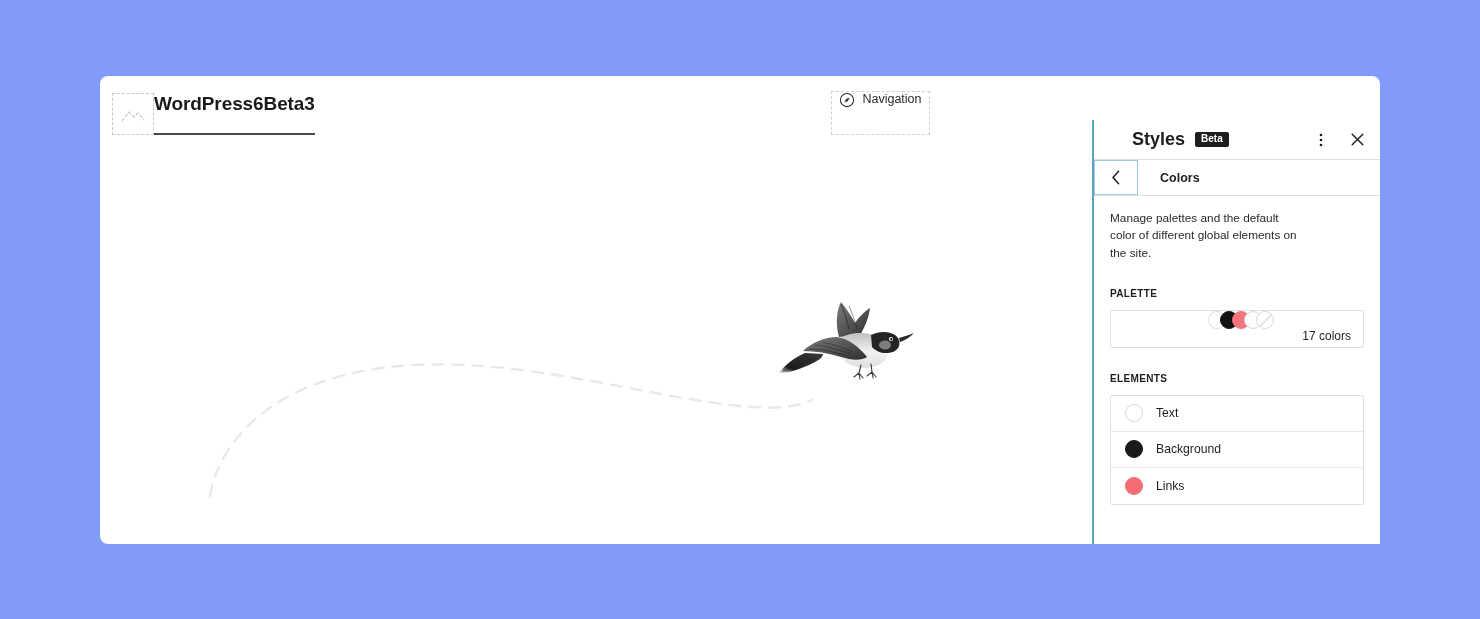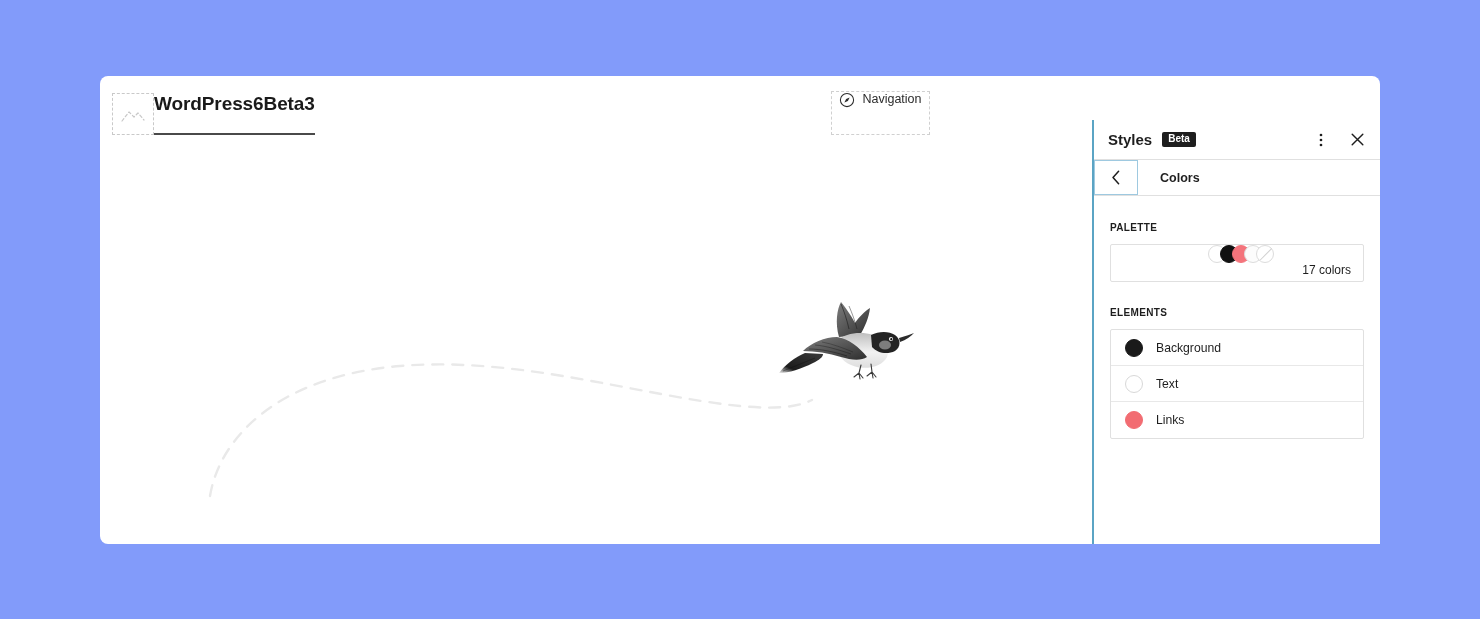--- a/index.html
+++ b/index.html
@@ -114,23 +114,24 @@
   #sidebar-header {
     height: 40px;
     display: flex;
     align-items: center;
     padding: 0 12px 0 14px;
     border-bottom: 1px solid #e0e0e0;
     position: relative;
   }
 
   #sidebar-title {
-    font-size: 15px;
+    font-size: 18px;
     font-weight: bold;
     color: #1e1e1e;
+    margin-left: 24px;
   }
 
   #beta-badge {
     margin-left: 10px;
     background: #1e1e1e;
     color: #ffffff;
     font-size: 10px;
     font-weight: bold;
     padding: 2px 6px 3px;
     border-radius: 2px;
@@ -390,44 +391,45 @@
 
   <div id="panel-nav-row">
     <button id="back-button">
       <svg width="10" height="15" viewBox="0 0 10 15">
         <path d="M7.6 1.3 L2 7.5 L7.6 13.7" fill="none" stroke="#1e1e1e" stroke-width="1.5" stroke-linecap="round" stroke-linejoin="round"></path>
       </svg>
     </button>
     <div id="panel-title">Colors</div>
   </div>
 
+  <p id="panel-description">Manage palettes and the default color of different global elements on the site.</p>
 
   <div class="section-heading" id="palette-heading">PALETTE</div>
 
   <div id="palette-card">
     <div id="palette-swatches">
       <span class="palette-swatch" style="background:#ffffff;"></span>
       <span class="palette-swatch" style="background:#111111;border-color:#111111;"></span>
       <span class="palette-swatch" style="background:#f4747c;border-color:#f4747c;"></span>
       <span class="palette-swatch" style="background:#fcfcfc;"></span>
       <span class="palette-swatch transparent"></span>
     </div>
     <span id="palette-count">17 colors</span>
   </div>
 
   <div class="section-heading" id="elements-heading">ELEMENTS</div>
 
   <div id="elements-list">
     <div class="element-row">
+      <span class="element-swatch" style="background:#ffffff;border-color:#d8d8d8;"></span>
+      <span class="element-label">Text</span>
+    </div>
+    <div class="element-row">
       <span class="element-swatch" style="background:#1a1a1a;border-color:#1a1a1a;"></span>
       <span class="element-label">Background</span>
-    </div>
-    <div class="element-row">
-      <span class="element-swatch" style="background:#ffffff;border-color:#d8d8d8;"></span>
-      <span class="element-label">Text</span>
     </div>
     <div class="element-row">
       <span class="element-swatch" style="background:#f26c72;border-color:#f26c72;"></span>
       <span class="element-label">Links</span>
     </div>
   </div>
 
 </aside>
 
 </body></html>

